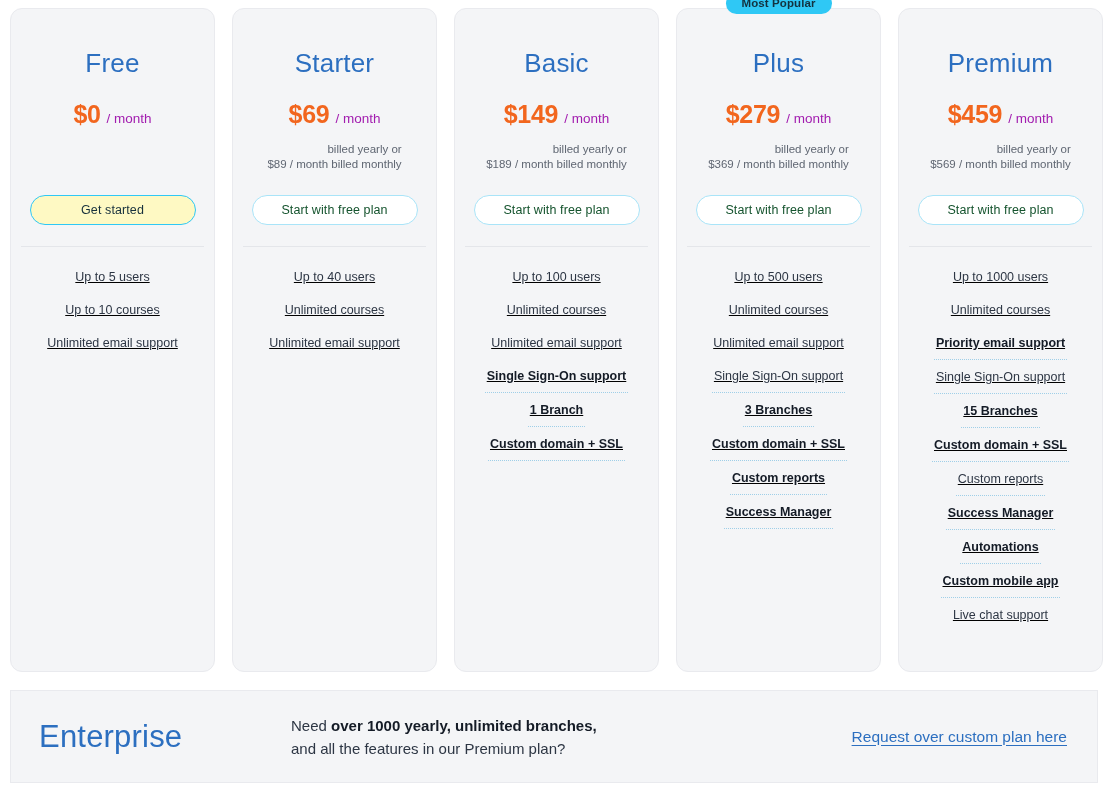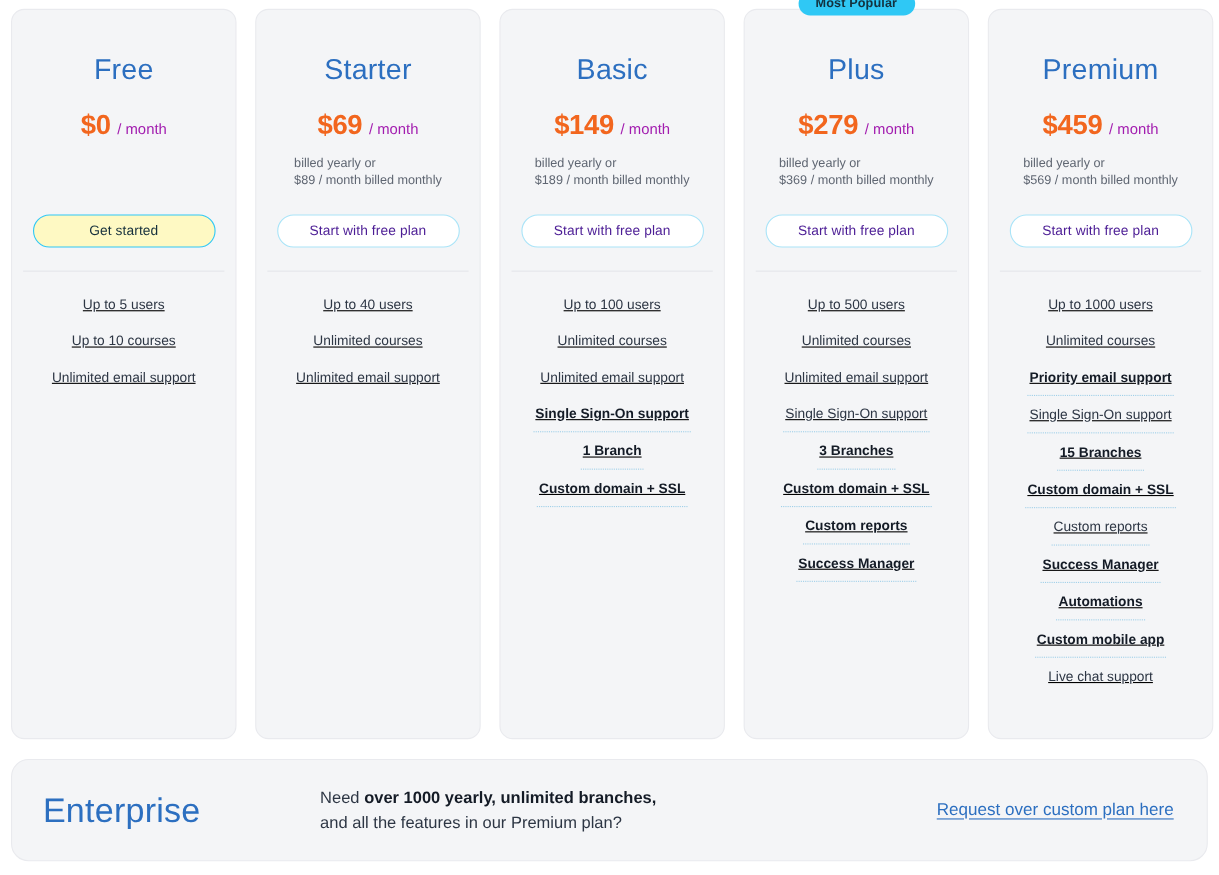--- a/index.html
+++ b/index.html
@@ -81,21 +81,21 @@
   .per {
     color: #a21caf;
     font-size: 13.5px;
     font-weight: 500;
   }
 
   .billing {
     color: #5f6672;
     font-size: 11.5px;
     line-height: 15.5px;
-    text-align: left;
+    text-align: right;
     margin-top: 12px;
     min-height: 31px;
     white-space: pre-line;
   }
   .billing.empty { visibility: hidden; }
 
   .cta {
     margin-top: 22px;
     width: 166px;
     height: 30px;
@@ -110,21 +110,21 @@
     border: 1px solid transparent;
     font-family: "Liberation Sans", sans-serif;
   }
   .cta.solid {
     background: #fef9c3;
     color: #16303c;
     border-color: #2fc8f5;
   }
   .cta.outline {
     background: #ffffff;
-    color: #4c1d95;
+    color: #14532d;
     border-color: #a9e4f8;
   }
 
   .divider {
     margin-top: 21px;
     width: 183px;
     height: 1px;
     background: #e4e6ea;
   }
 
@@ -151,21 +151,21 @@
     padding-bottom: 8px;
     margin-bottom: 1px;
   }
 
   
   .enterprise {
     margin-top: 18px;
     height: 93px;
     background: #f4f5f7;
     border: 1px solid #e9eaee;
-    border-radius: 16px;
+    border-radius: 0;
     display: flex;
     align-items: center;
     padding: 0 30px 0 28px;
   }
   .ent-title {
     color: #2c6fc0;
     font-size: 31px;
     font-weight: 400;
     letter-spacing: .2px;
     width: 252px;

